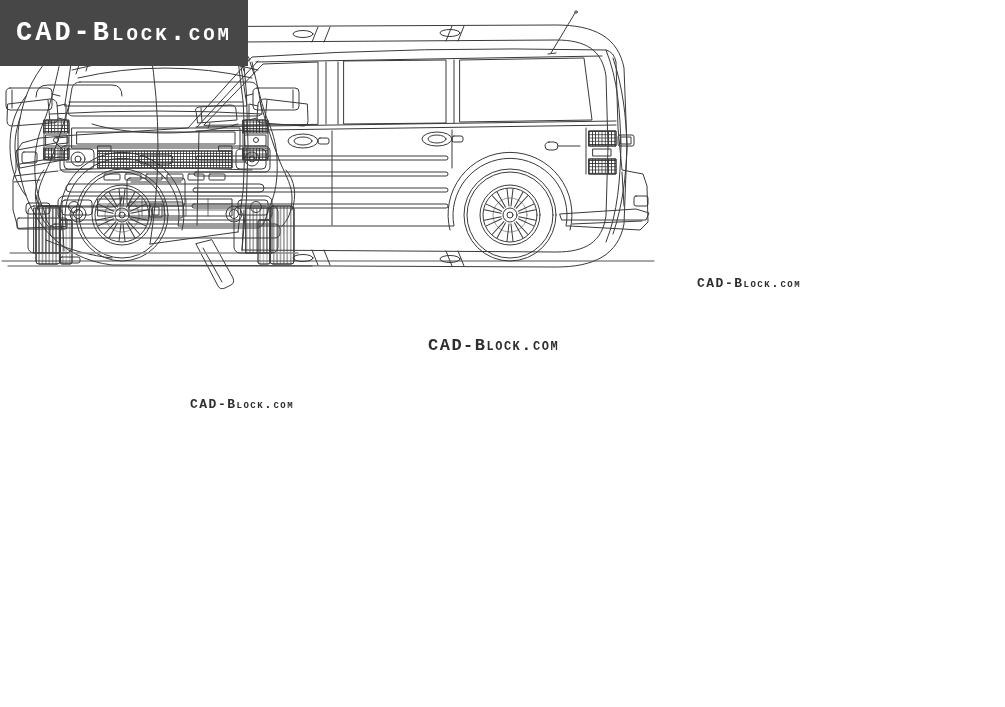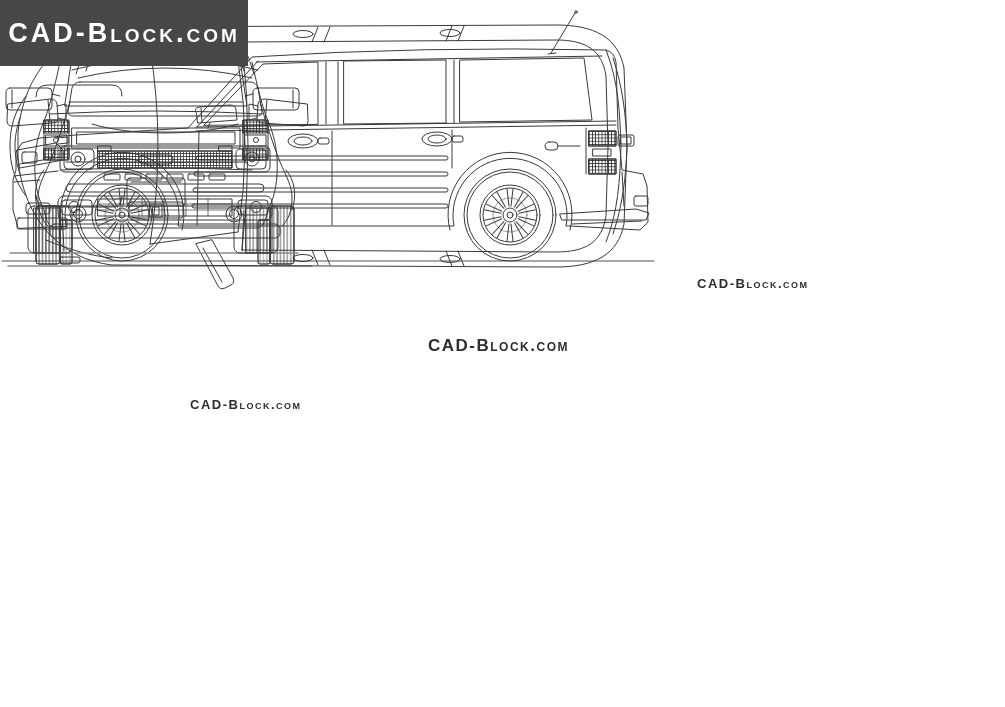--- a/index.html
+++ b/index.html
@@ -1,17 +1,17 @@
 <!DOCTYPE html>
 <html><head>
 <meta charset="utf-8">
 <style>
   html,body{margin:0;padding:0;}
   body{font-family:"Liberation Sans",sans-serif;}
-  #canvas{position:relative;width:882px;height:707px;background:#ffffff;overflow:hidden;}
+  #canvas{position:relative;width:882px;height:707px;background:#ffffff;overflow:hidden;font-family:Liberation Mono, monospace;}
   .view{position:absolute;}
   #side-view{left:0;top:30;}
   #front-view{left:690;top:30;}
   #top-view{left:10;top:358;}
   #rear-view{left:700;top:350;}
   #logo-plate{
     position:absolute;left:0;top:32;width:248px;height:66px;
     background:#474747;color:#ffffff;z-index:5;
     display:flex;align-items:center;justify-content:center;
     font-size:27px;font-weight:600;letter-spacing:3px;

